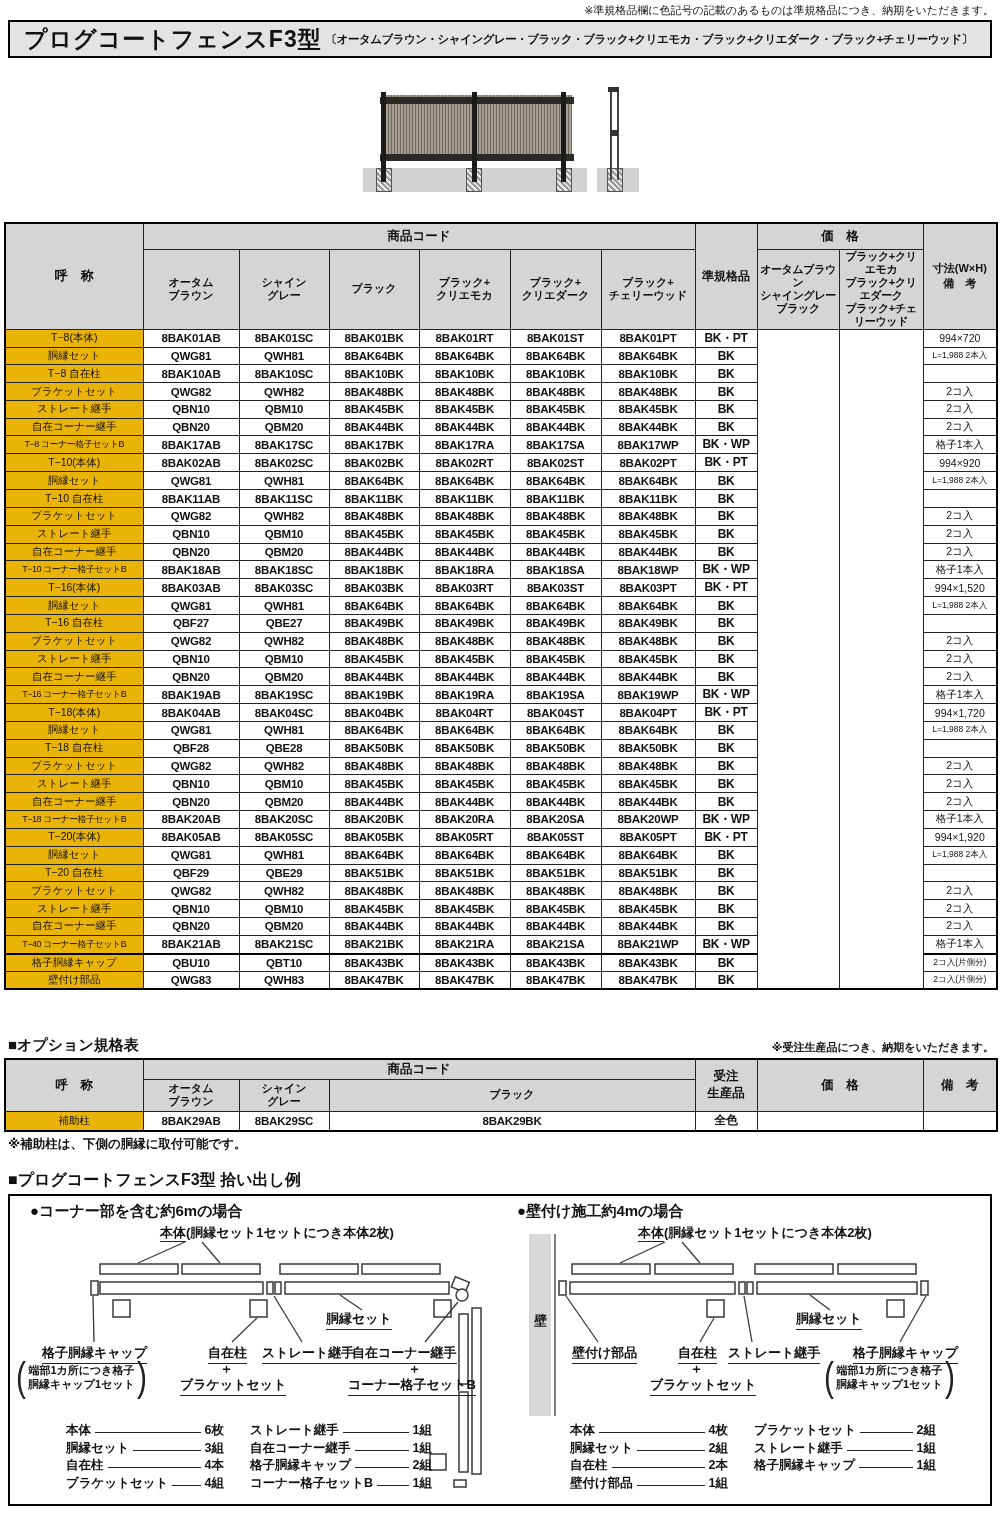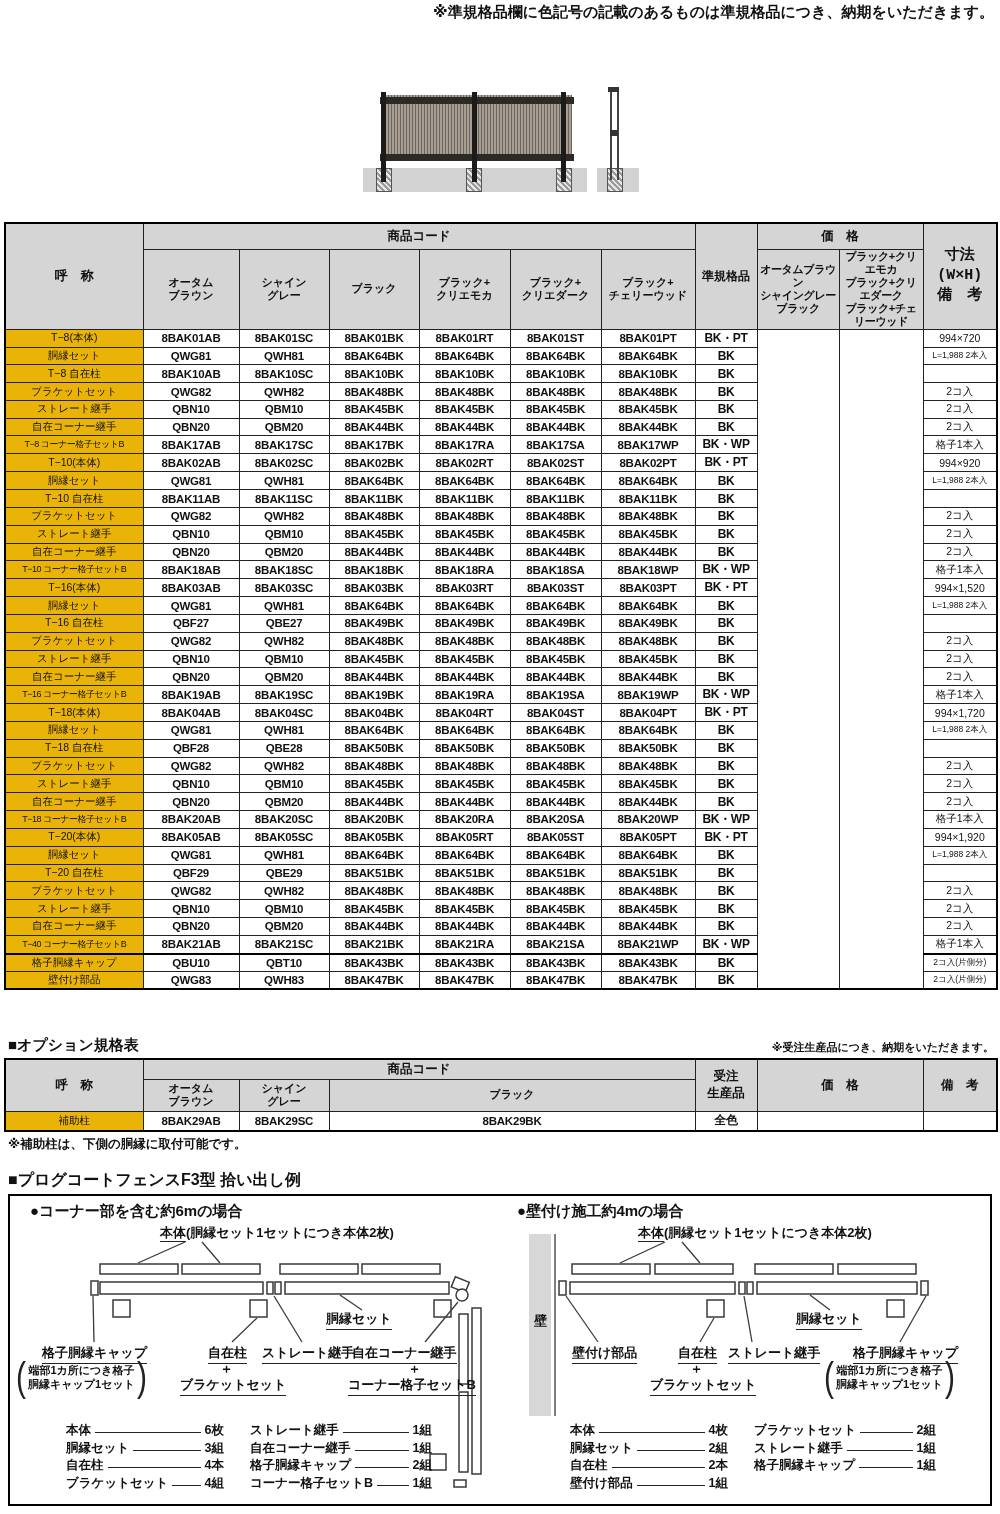--- a/index.html
+++ b/index.html
@@ -4,21 +4,21 @@
 <style>
   * { margin:0; padding:0; box-sizing:border-box; }
   html,body { background:#fff; }
   .page {
     position:relative; width:1000px; height:1514px; background:#fff;
     font-family:"Liberation Sans","DejaVu Sans",sans-serif; color:#111; overflow:hidden;
   }
   .pre { white-space:pre-line; }
 
   
-  .top-note { position:absolute; top:3px; right:6px; font-size:15px; font-weight:bold; }
+  .top-note { position:absolute; top:3px; right:6px; font-size:11px; font-weight:normal; }
   .title-bar {
     position:absolute; left:8px; top:20px; width:984px; height:38px;
     border:2.5px solid #000; background:#e3e3e3; display:flex; align-items:center; padding-left:14px;
   }
   .title-main { font-size:23px; font-weight:bold; letter-spacing:1px; }
   .title-sub  { font-size:11.5px; font-weight:bold; margin-left:4px; letter-spacing:-0.5px; }
 
   
   .fence { position:absolute; left:360px; top:68px; width:290px; height:130px; }
   .fence .ground  { position:absolute; background:#d2d2d2; }
@@ -40,21 +40,21 @@
   .mt, .ot { position:absolute; left:4px; width:992px; border:2px solid #000; }
   .mt { top:222px; }
   .ot { top:1058px; }
   .mt th,.mt td,.ot th,.ot td { border:1px solid #222; text-align:center; vertical-align:middle; padding:0 2px; overflow:hidden; }
   .mt th,.ot th { background:#d5d5d5; font-weight:bold; }
   th.h-code { height:26px; font-size:12.5px; }
   th.h-name { font-size:13px; }
   tr.h-colors th { height:49px; font-size:11px; line-height:1.2; }
   th.h-price-grp { font-size:8px; line-height:1.25; letter-spacing:-0.4px; }
   th.h-std { font-size:12px; }
-  th.h-dims { font-size:15px; line-height:1.35;font-family:Liberation Mono, monospace; }
+  th.h-dims { font-size:11px; line-height:1.35; }
   .mt tbody tr { height:17.78px; }
   .mt tbody tr.grp td { border-top:1.5px solid #000; }
   .mt tbody tr.thick td { border-top:2.5px solid #000; }
   td.cname { background:#eab308; font-size:10.5px; white-space:nowrap; }
   td.cname.sm { font-size:9px; letter-spacing:-0.5px; }
   td.ccode { font-weight:bold; font-size:11.5px; letter-spacing:-0.2px; white-space:nowrap; }
   td.cstd  { font-weight:bold; font-size:12px; letter-spacing:-0.3px; white-space:nowrap; }
   td.cnote { font-size:10.5px; white-space:nowrap; }
   td.cnote.tiny { font-size:8.5px; }
   td.cprice { background:#fff; }
@@ -89,20 +89,24 @@
   svg .s { fill:#fff; stroke:#3a3a3a; stroke-width:1.5; }
   svg .ln { stroke:#3a3a3a; stroke-width:1.3; }
 </style>
 </head>
 <body>
 
 <div class="page">
 
   <div class="top-note">※準規格品欄に色記号の記載のあるものは準規格品につき、納期をいただきます。</div>
 
+  <div class="title-bar">
+    <span class="title-main">プログコートフェンスF3型</span>
+    <span class="title-sub">〔オータムブラウン・シャイングレー・ブラック・ブラック+クリエモカ・ブラック+クリエダーク・ブラック+チェリーウッド〕</span>
+  </div>
 
   <div class="fence">
     <div class="ground" style="left:3px; top:100px; width:224px; height:24px;"></div>
     <div class="ground" style="left:237px; top:100px; width:42px; height:24px;"></div>
     <div class="footing" style="left:16px;"></div>
     <div class="footing" style="left:106px;"></div>
     <div class="footing" style="left:196px;"></div>
     <div class="footing" style="left:247px;"></div>
     <div class="slats"></div>
     <div class="rail" style="top:29px;"></div>

